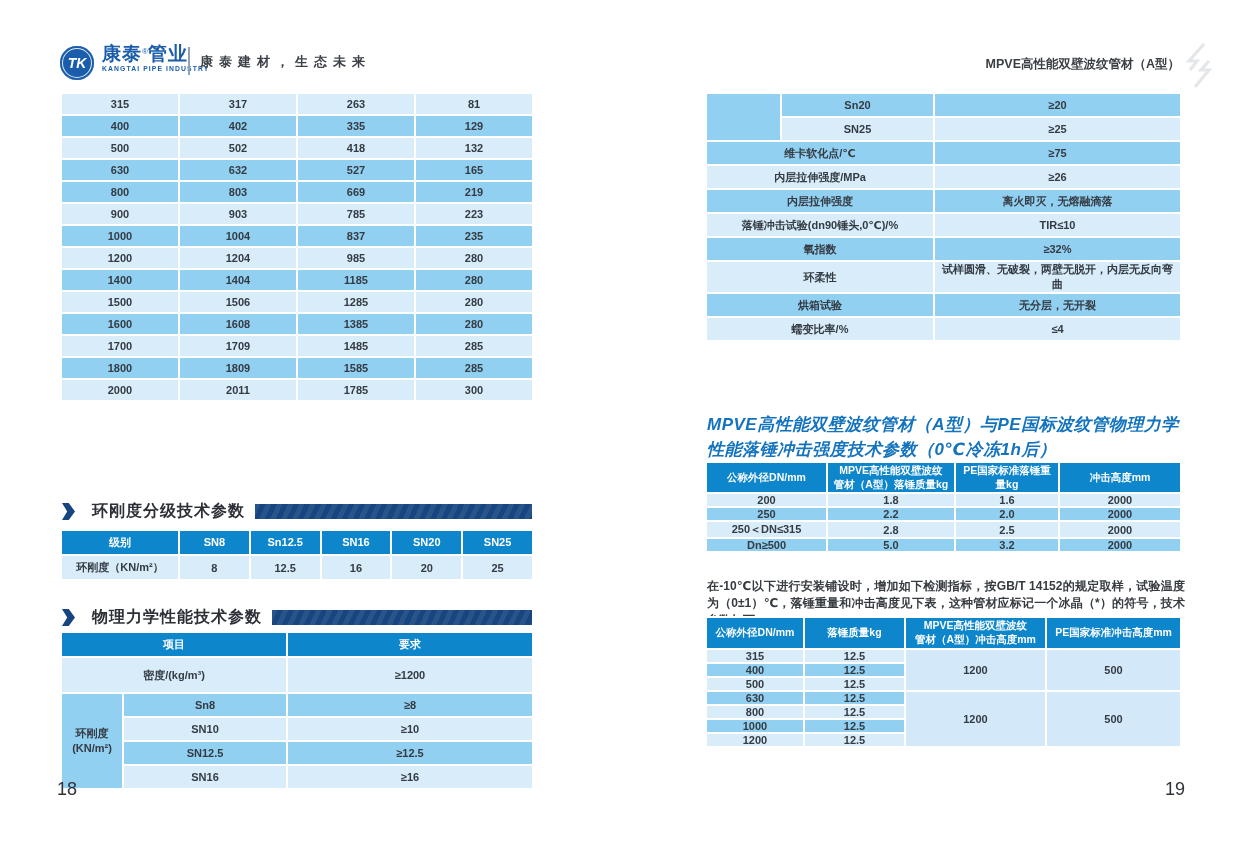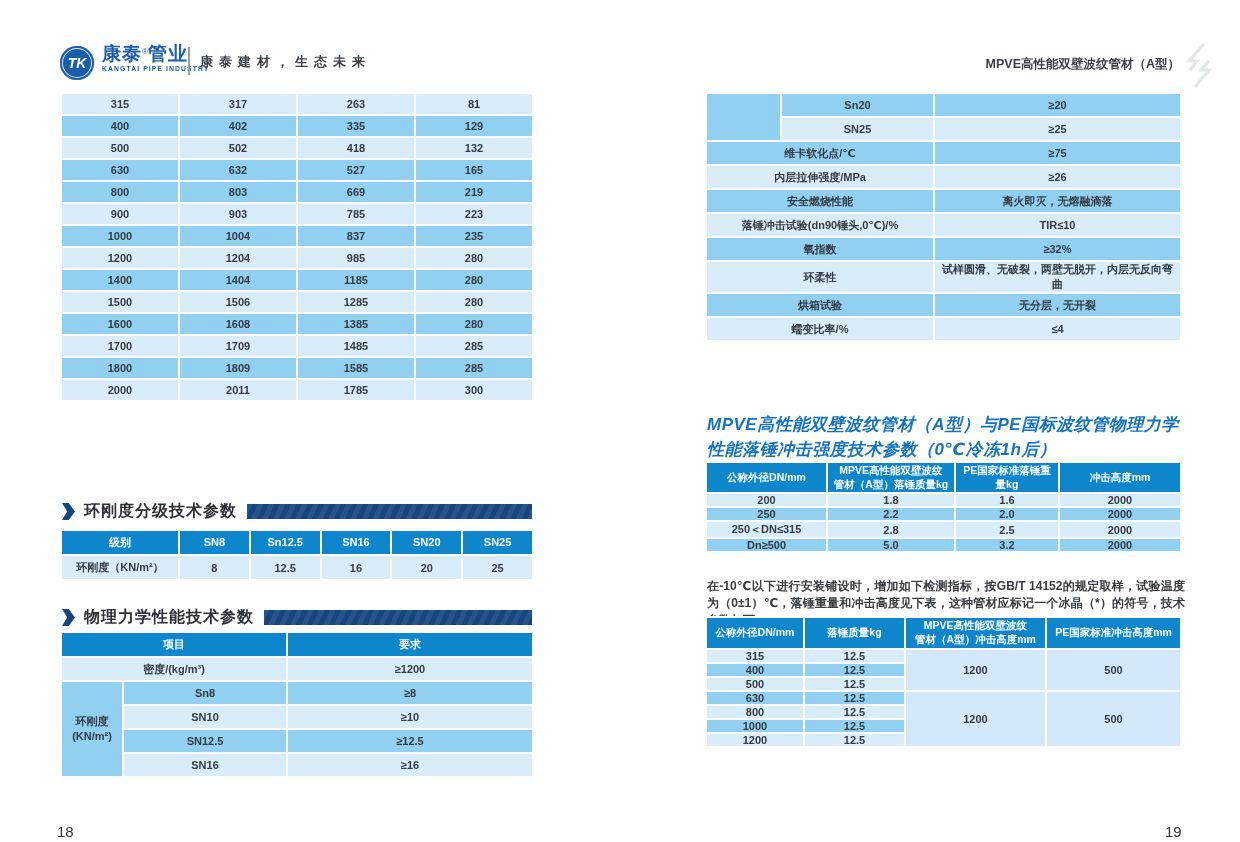--- a/index.html
+++ b/index.html
@@ -27,29 +27,29 @@
      font-size:11px;font-weight:600;color:#343b43;padding:0 4px;overflow:hidden;}
   td.hdr{background:#0d86cb;color:#ffffff;font-weight:700;white-space:pre-line;line-height:1.3;}
   tr.light>td{background:#d8ecfa;}
   tr.med>td{background:#92d0f1;}
   td.force-med{background:#92d0f1 !important;}
   td.force-light{background:#d3e9f9 !important;}
   
   .section-heading{position:absolute;display:flex;align-items:center;width:470px;}
   .chevron{width:13px;height:17px;background:#17457f;flex:0 0 13px;
     clip-path:polygon(0 0,52% 0,100% 50%,52% 100%,0 100%,40% 50%);}
-  .section-title{margin-left:9px;font-size:16px;font-weight:700;color:#2c3036;white-space:nowrap;letter-spacing:1px;font-family:Liberation Serif, serif;}
+  .section-title{margin-left:17px;font-size:16px;font-weight:700;color:#2c3036;white-space:nowrap;letter-spacing:1px;font-family:Liberation Serif, serif;}
   .section-bar{flex:1;height:15px;margin-left:10px;background:#17457f;
     background-image:repeating-linear-gradient(115deg,rgba(255,255,255,.08) 0 5px,transparent 5px 10px);}
   
   .impact-title{position:absolute;left:707px;top:412px;width:476px;
     font-size:17px;font-weight:700;color:#1473bd;line-height:25px;letter-spacing:.5px;font-style:italic;}
   .note-text{position:absolute;left:707px;top:578px;width:478px;
     font-size:12px;font-weight:600;color:#363b41;line-height:17px;text-align:justify;}
-  .page-num{position:absolute;font-size:15px;color:#2e3338;font-weight:400;margin-top:44px;}
+  .page-num{position:absolute;font-size:18px;color:#2e3338;font-weight:400;}
 </style>
 </head>
 <body>
 
 <div id="canvas">
 
   <div class="logo-disc">TK</div>
   <div class="brand-block">
     <div>
       <span class="brand-cn">康泰</span><span class="brand-reg">®</span><span class="brand-cn">管业</span>
@@ -204,21 +204,21 @@
     <colgroup>
         <col style="width:62px">
         <col style="width:164px">
         <col>
       </colgroup>
     <tbody>
       <tr style="height:25px;">
         <td class="hdr" colspan="2">项目</td>
         <td class="hdr">要求</td>
       </tr>
-      <tr class="light" style="height:24px;margin-top:28px;">
+      <tr class="light" style="height:36px;margin-top:28px;">
         <td colspan="2">密度/(kg/m³)</td>
         <td>≥1200</td>
       </tr>
       <tr class="med" style="height:24px;">
         <td rowspan="4" class="force-med" style="white-space:pre-line;line-height:1.4;">环刚度
 (KN/m²)</td>
         <td>Sn8</td>
         <td>≥8</td>
       </tr>
       <tr class="light" style="height:24px;">
@@ -254,21 +254,21 @@
       </tr>
       <tr class="med" style="height:24px;">
         <td colspan="2">维卡软化点/℃</td>
         <td>≥75</td>
       </tr>
       <tr class="light" style="height:24px;">
         <td colspan="2">内层拉伸强度/MPa</td>
         <td>≥26</td>
       </tr>
       <tr class="med" style="height:24px;">
-        <td colspan="2">安全燃烧性能</td>
+        <td colspan="2">内层拉伸强度</td>
         <td>离火即灭，无熔融滴落</td>
       </tr>
       <tr class="light" style="height:24px;">
         <td colspan="2">落锤冲击试验(dn90锤头,0℃)/%</td>
         <td>TIR≤10</td>
       </tr>
       <tr class="med" style="height:24px;">
         <td colspan="2">氧指数</td>
         <td>≥32%</td>
       </tr>

